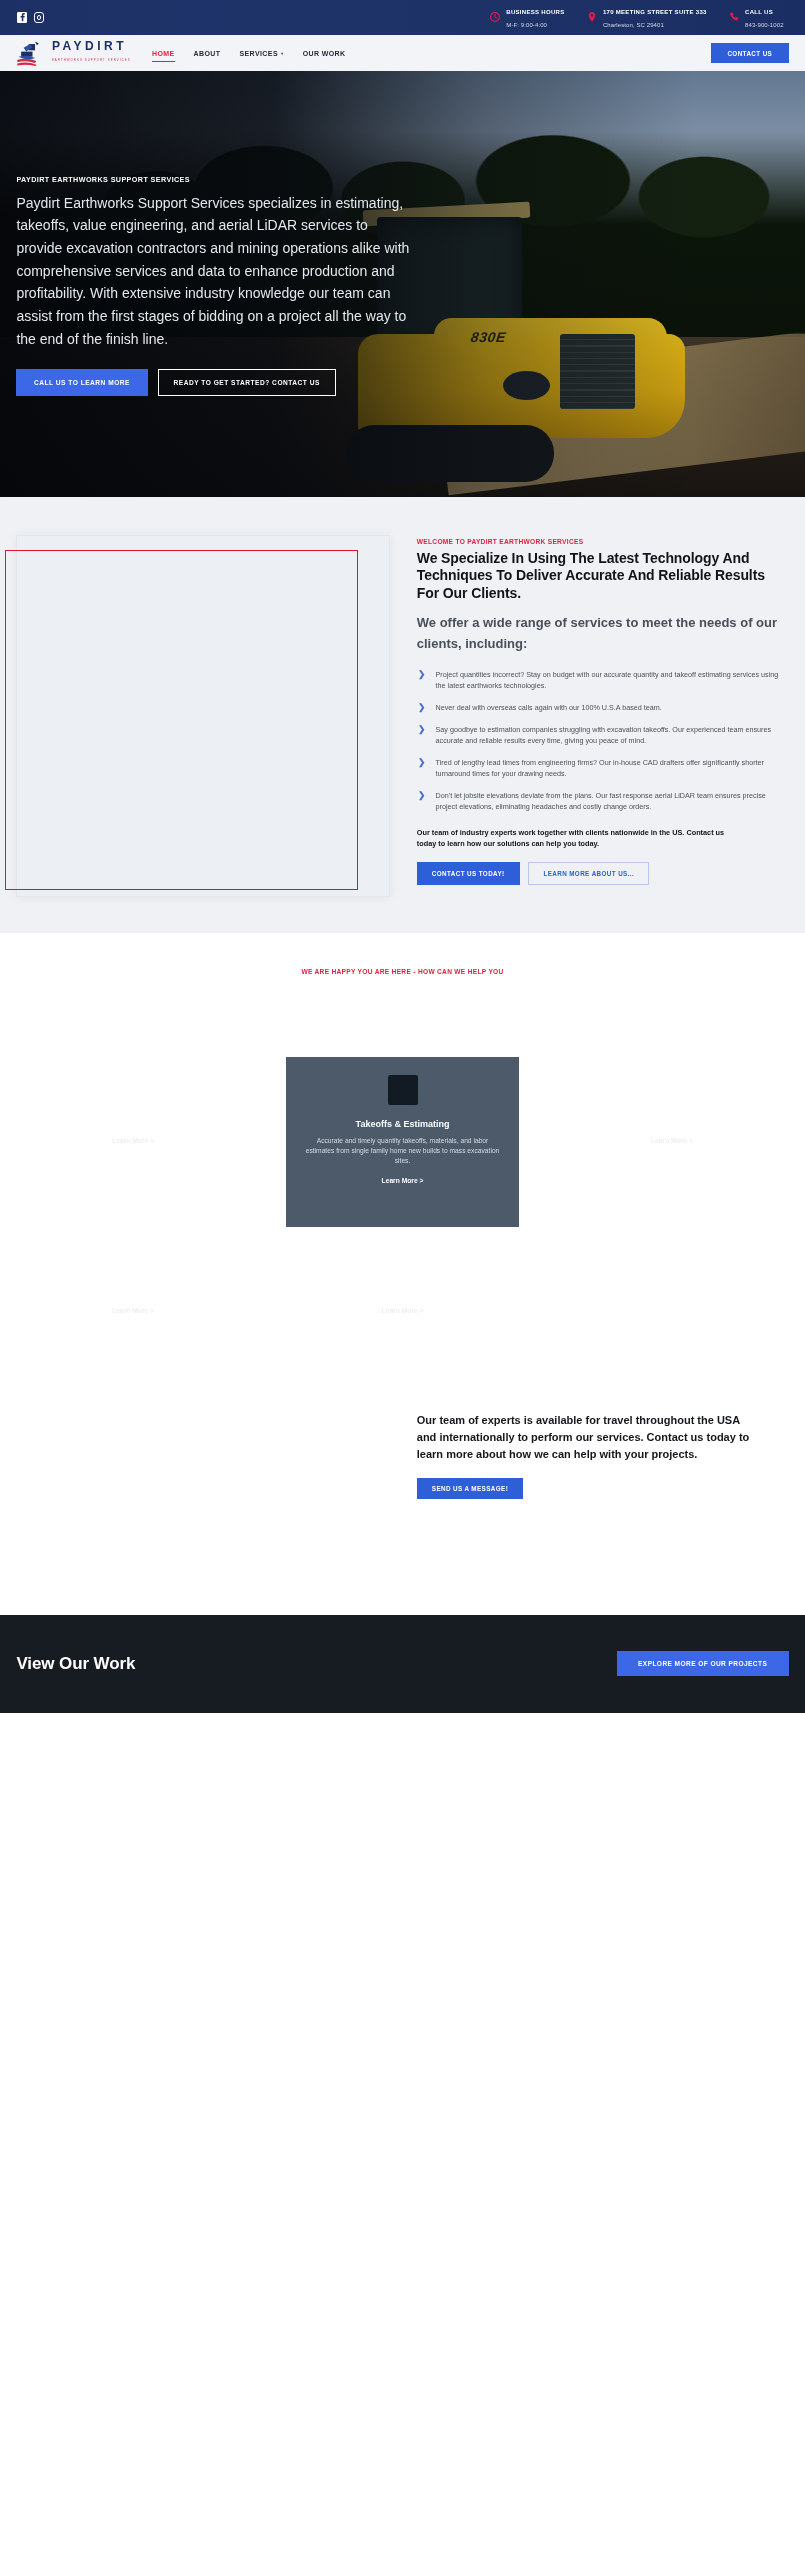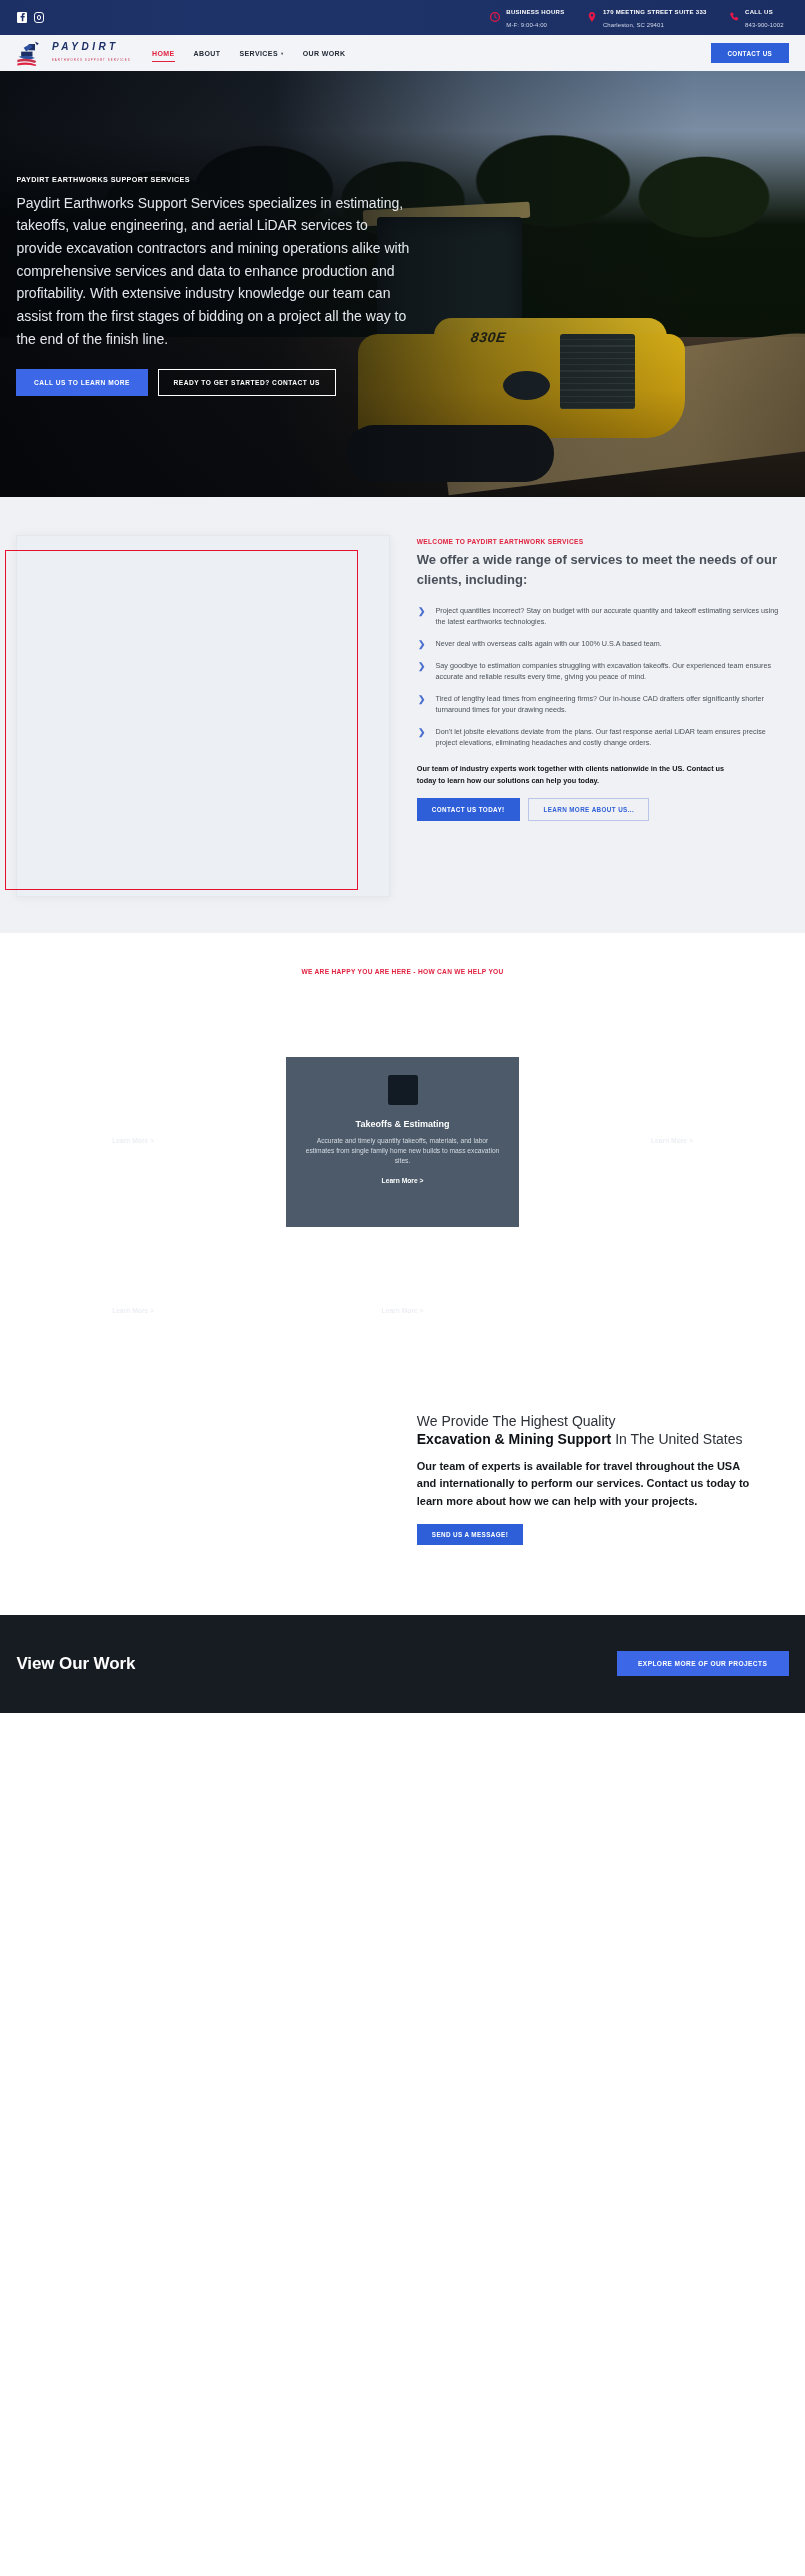--- a/index.html
+++ b/index.html
@@ -53,22 +53,22 @@
 
   
   .nav{
     height:36px; background:#f2f4f8;
     display:flex; align-items:center; padding:0 16.4px; position:relative;
   }
   .logo-wrap{ display:flex; align-items:flex-end; gap:2.5px; width:113px; position:relative; }
   .logo-mark{ width:33px; height:29px; position:relative; }
   .logo-text{ padding-bottom:5px; }
   .logo-word{
-    font-size:10px; font-weight:bold; letter-spacing:3.5px;
-    color:#1d3066; line-height:1;font-style:italic;
+    font-size:12px; font-weight:bold; letter-spacing:3.5px;
+    color:#1d3066; line-height:1;
   }
   .logo-tag{
     font-size:2.8px; letter-spacing:1.1px; color:#c8304b; margin-top:1.3px;
     white-space:nowrap;
   }
   .navlinks{ display:flex; align-items:center; gap:19px; margin-left:22.6px; }
   .navlink{
     font-size:7px; font-weight:bold; letter-spacing:0.4px; color:#232a36;
     text-transform:uppercase; cursor:pointer; position:relative; padding:3.8px 0;
     display:flex; align-items:center; gap:3.1px;
@@ -419,20 +419,21 @@
 </div>
 
 <div class="specialize">
   <div class="spec-left">
     <div class="img-frame"></div>
     <div class="img-highlight"></div>
   </div>
 
   <div class="spec-right">
     <div class="eyebrow-red">WELCOME TO PAYDIRT EARTHWORK SERVICES</div>
+    <h2 class="spec-h2">We Specialize In Using The Latest Technology And Techniques To Deliver Accurate And Reliable Results For Our Clients.</h2>
     <p class="spec-lead">We offer a wide range of services to meet the needs of our clients, including:</p>
 
     <ul class="bullets">
       <li class="bullet">
         <span class="chev">❯</span>
         <span class="bullet-txt">Project quantities incorrect? Stay on budget with our accurate quantity and takeoff estimating services using the latest earthworks technologies.</span>
       </li>
       <li class="bullet">
         <span class="chev">❯</span>
         <span class="bullet-txt">Never deal with overseas calls again with our 100% U.S.A based team.</span>
@@ -510,24 +511,20 @@
       <div class="svc-desc"></div>
       <div class="svc-more"></div>
     </div>
 
   </div>
 </div>
 
 <div class="quality">
   <div class="q-left"></div>
   <div class="q-right">
-    <h2 class="q-h2">
-      <span>We Provide The Highest Quality</span><br>
-      <b>Excavation &amp; Mining Support</b><span> In The United States</span>
-    </h2>
     <p class="q-para">Our team of experts is available for travel throughout the USA and internationally to perform our services. Contact us today to learn more about how we can help with your projects.</p>
     <button class="btn-solid-sm">SEND US A MESSAGE!</button>
   </div>
 </div>
 
 <div class="work">
   <div class="work-title">View Our Work</div>
   <button class="work-btn">EXPLORE MORE OF OUR PROJECTS</button>
 </div>
 

